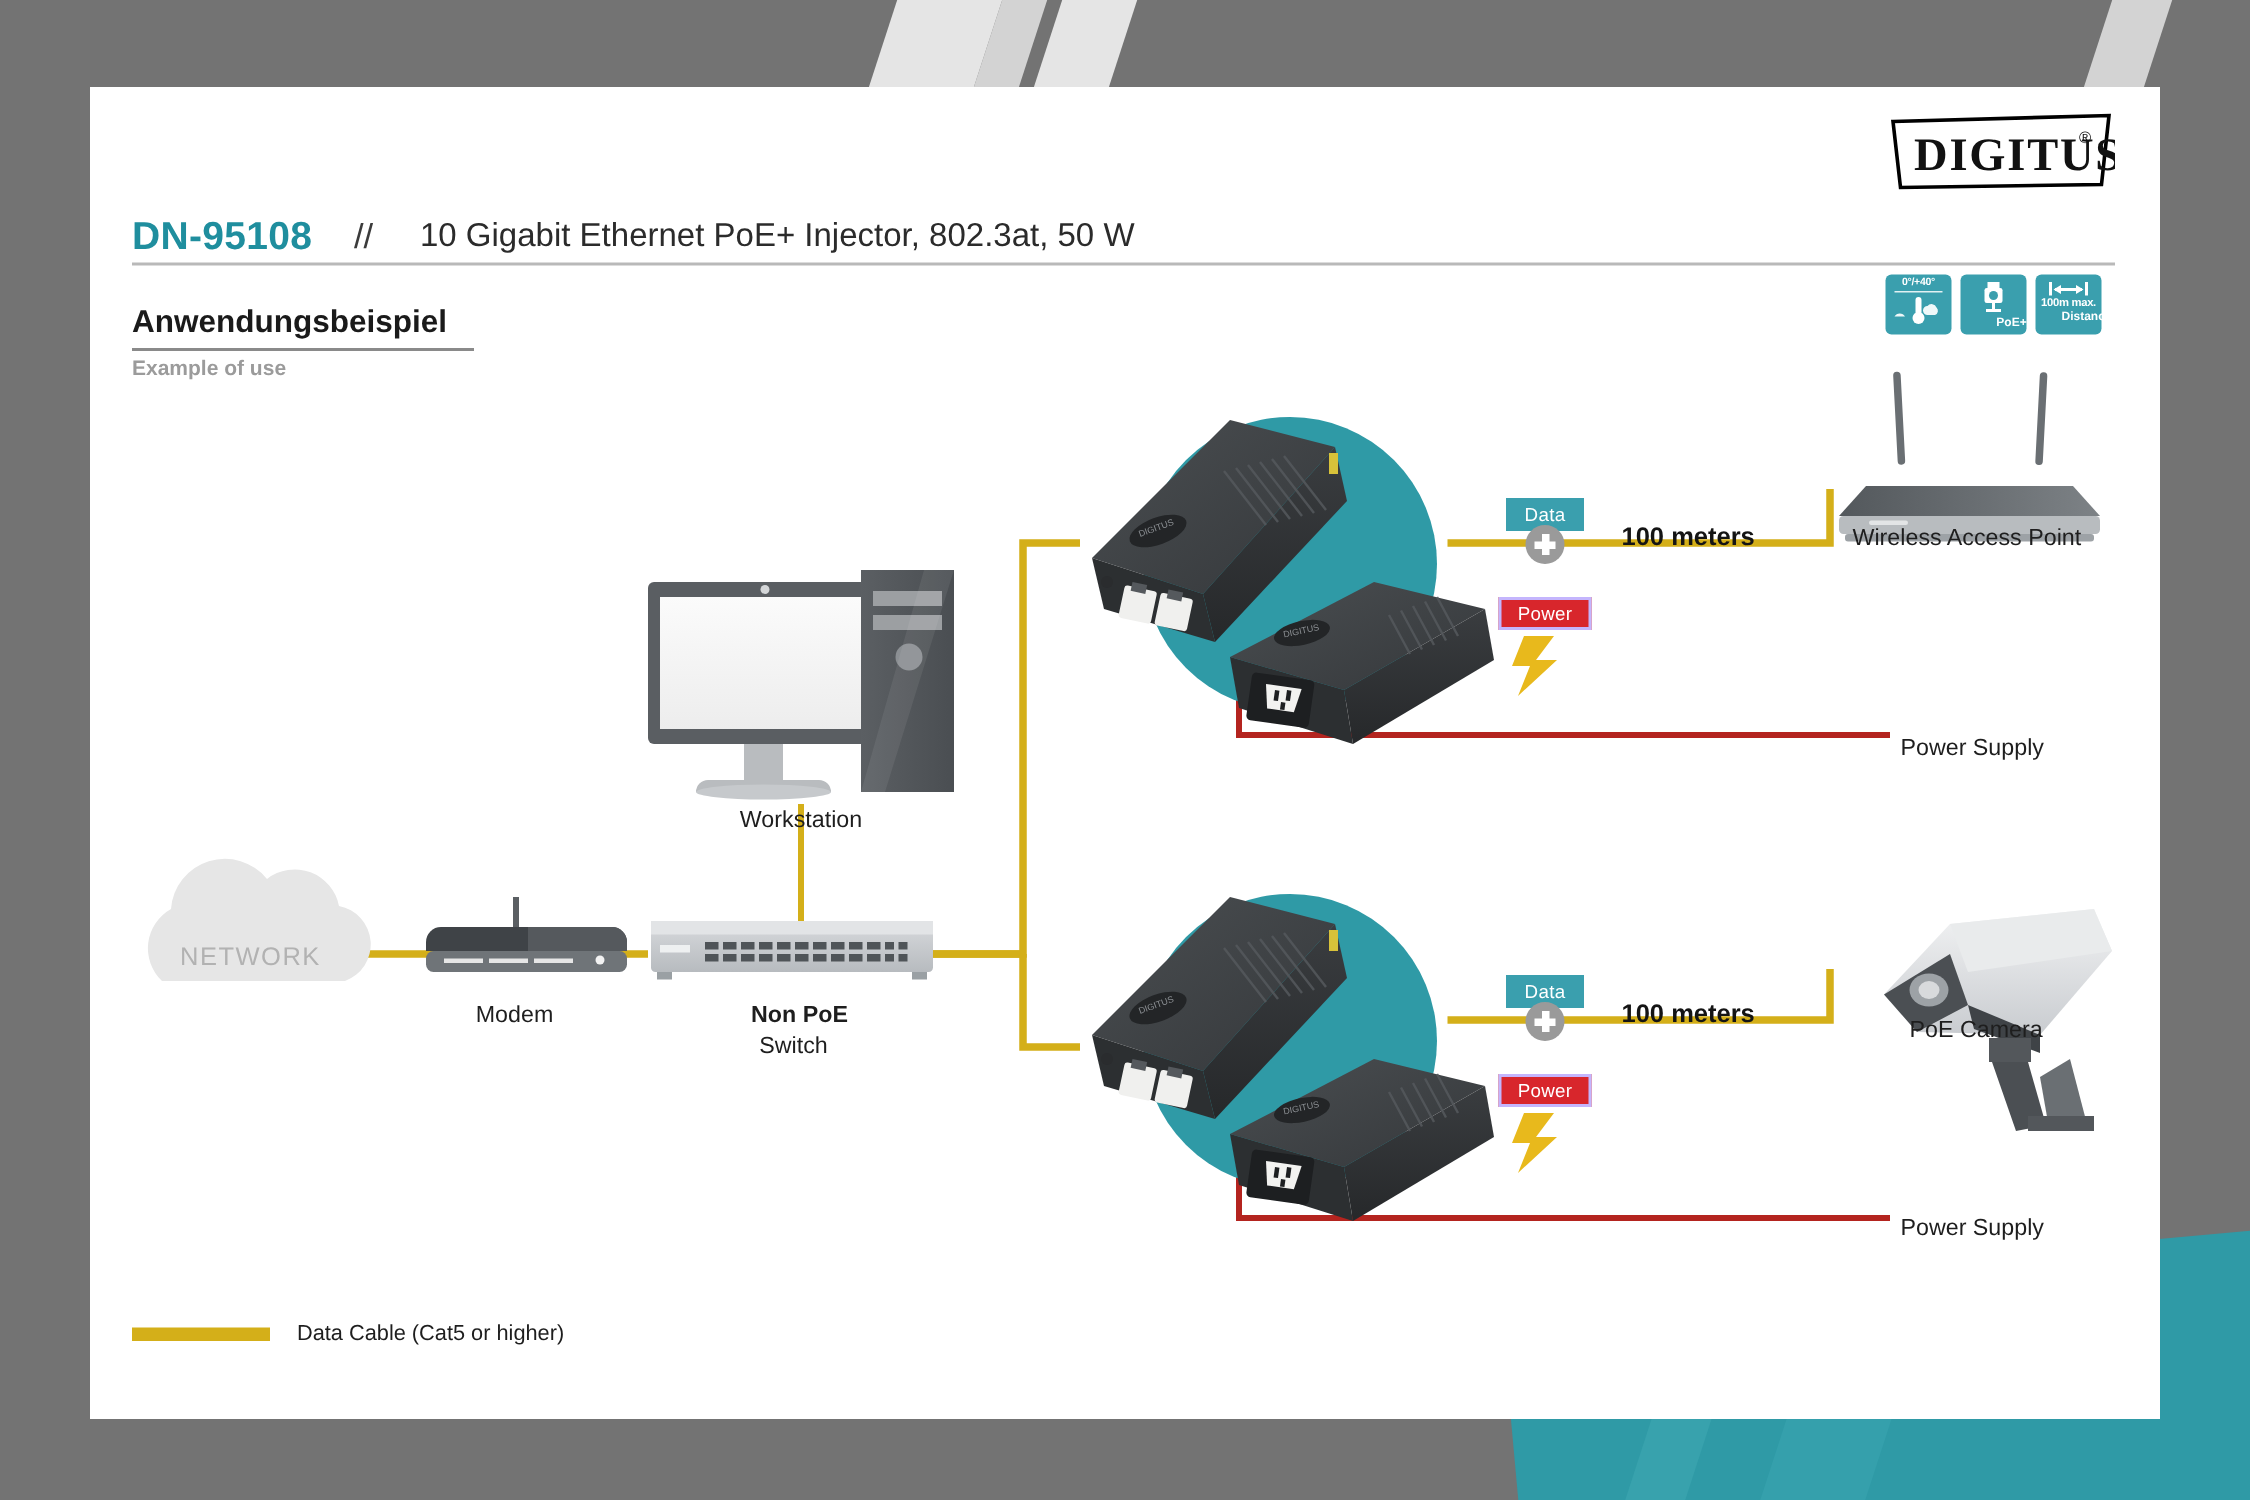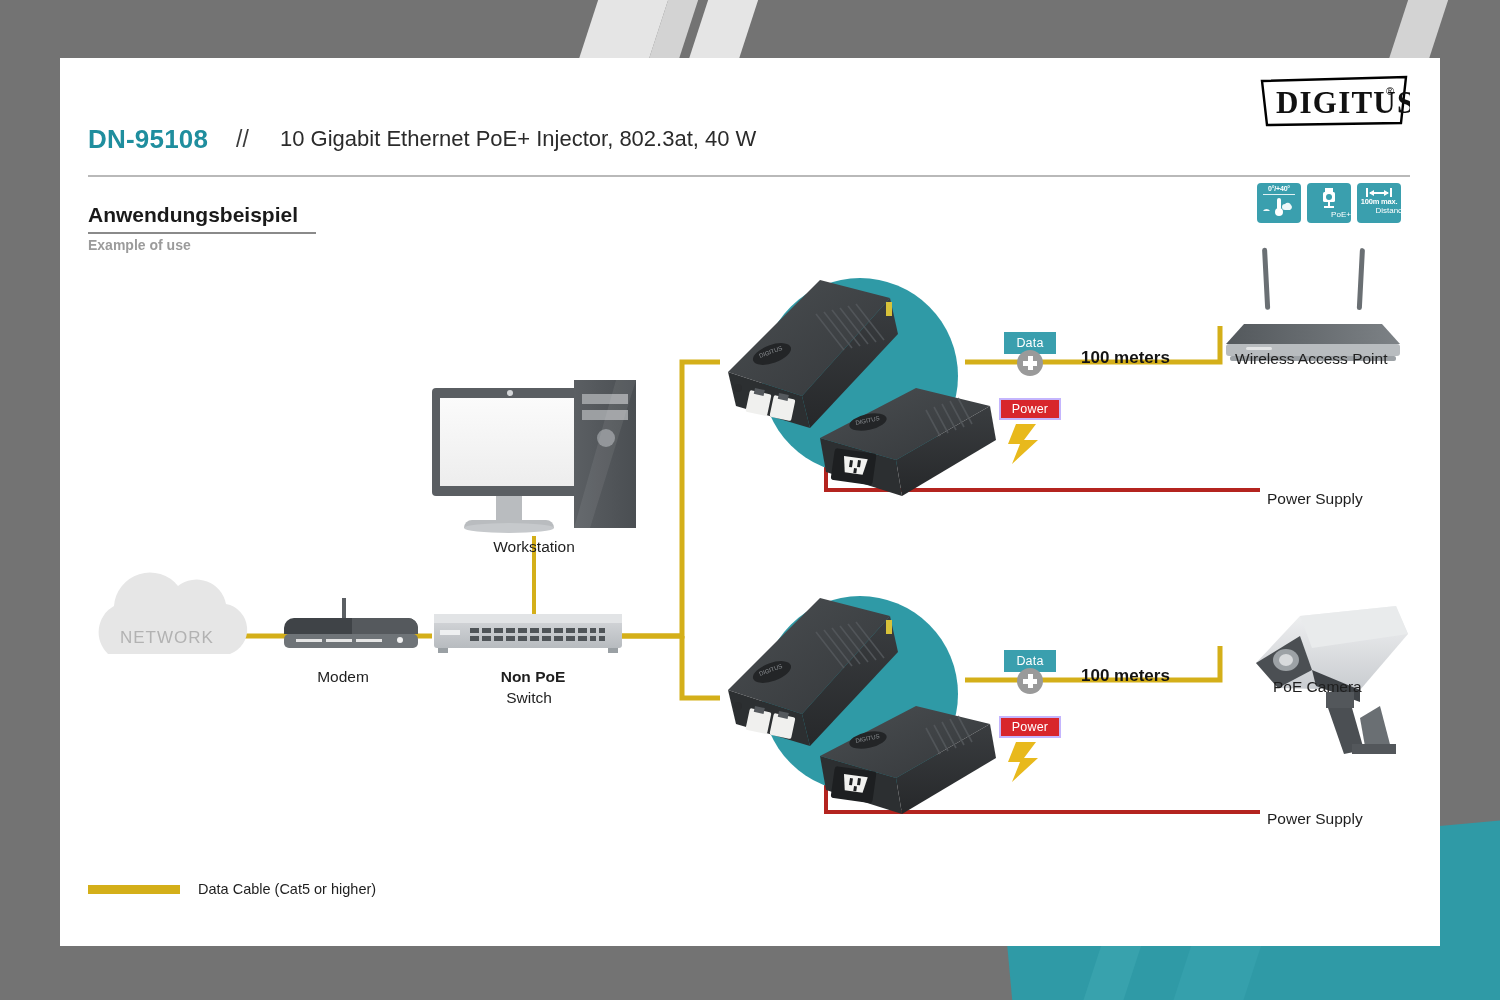--- a/index.html
+++ b/index.html
@@ -14,32 +14,32 @@
   
   #sheet{position:absolute;left:60px;top:58px;width:1380px;height:888px;background:#ffffff;overflow:hidden;}
 
   
   .tealshape{position:absolute;background:#2f9aa6;}
 
   
   #logo{position:absolute;left:1198px;top:17px;width:152px;height:54px;}
   #logo svg{display:block;}
 
-  #titlerow{position:absolute;left:28px;top:66px;width:1322px;height:40px;}
+  #titlerow{position:absolute;left:28px;top:84px;width:1322px;height:40px;}
   #prodcode{position:absolute;left:0;top:0;font-size:26px;font-weight:bold;color:#1f8e9e;letter-spacing:.2px;}
   #slashes{position:absolute;left:148px;top:2px;font-size:23px;color:#3b3b3b;font-weight:400;}
   #prodname{position:absolute;left:192px;top:2px;font-size:22px;color:#2b2b2b;font-weight:400;white-space:nowrap;}
   #titlerule{position:absolute;left:28px;top:117px;width:1322px;height:2px;background:#b9b9b9;}
 
   
   #badges{position:absolute;left:1197px;top:125px;display:flex;gap:6px;}
   .badge{width:44px;height:40px;background:#3a9fae;border-radius:4px;position:relative;color:#ffffff;
          display:flex;flex-direction:column;align-items:center;justify-content:flex-start;padding-top:2px;box-sizing:border-box;}
   .badge .btxt{font-size:7px;font-weight:bold;line-height:8px;text-align:center;letter-spacing:-.2px;}
-  .badge .bsub{font-size:8px;font-weight:normal;line-height:9px;text-align:right;margin-left:24px;}
+  .badge .bsub{font-size:8px;font-weight:bold;line-height:9px;text-align:right;margin-left:24px;}
   .badge .bline{width:32px;height:1px;background:rgba(255,255,255,.85);margin:1px 0;}
   .badge svg{display:block;}
 
   
   #h-de{position:absolute;left:28px;top:145px;font-size:21px;font-weight:bold;color:#1a1a1a;}
   #h-de-rule{position:absolute;left:28px;top:174px;width:228px;height:2px;background:#8a8a8a;}
   #h-en{position:absolute;left:28px;top:179px;font-size:14px;font-weight:bold;color:#9b9b9b;}
 
   
   #diagram{position:absolute;left:0;top:0;width:1380px;height:888px;}
@@ -90,21 +90,21 @@
       <svg width="152" height="54" viewBox="0 0 152 54">
         <polygon points="4,6 148,2 143,48 9,50" fill="#ffffff" stroke="#000000" stroke-width="2.4"></polygon>
         <text x="18" y="38" font-family="Liberation Serif, serif" font-size="31" font-weight="bold" fill="#111111" letter-spacing="1.2">DIGITUS</text>
         <text x="128" y="20" font-family="Liberation Sans, sans-serif" font-size="11" fill="#111111">®</text>
       </svg>
     </div>
 
     <div id="titlerow">
       <span id="prodcode">DN-95108</span>
       <span id="slashes">//</span>
-      <span id="prodname">10 Gigabit Ethernet PoE+ Injector, 802.3at, 40 W</span>
+      <span id="prodname">10 Gigabit Ethernet PoE+ Injector, 802.3at, 50 W</span>
     </div>
     <div id="titlerule"></div>
 
     <div id="badges">
 
       <div class="badge">
         <div class="btxt">0°/+40°</div>
         <div class="bline"></div>
         <svg width="40" height="22" viewBox="0 0 40 22">
           <rect x="18" y="2" width="4" height="12" rx="2" fill="#ffffff"></rect>

